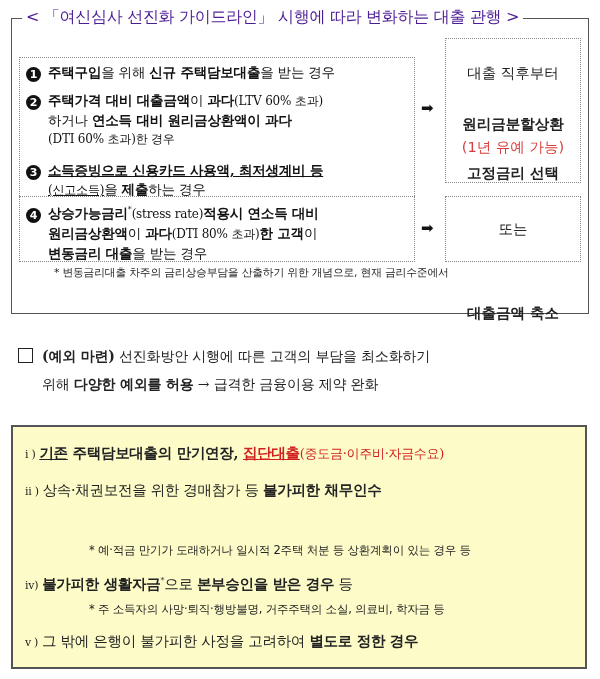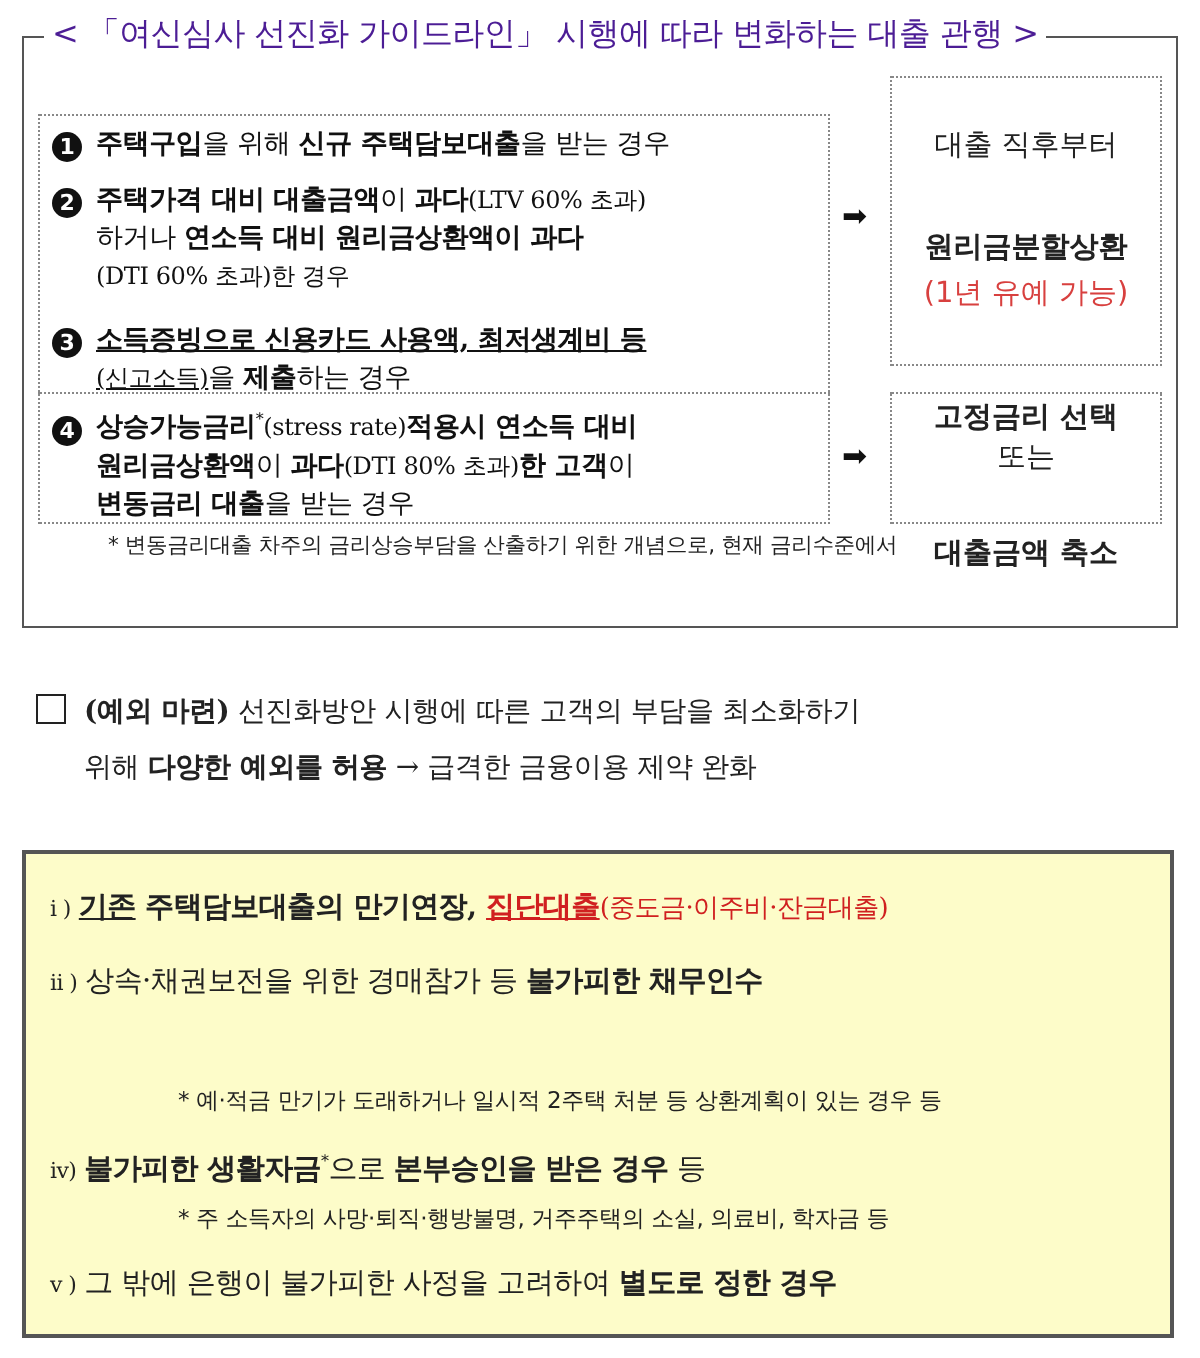--- a/index.html
+++ b/index.html
@@ -83,38 +83,38 @@
 <div class="box" style="left:19px; top:196px; width:396px; height:66px;">
   <div class="item" style="left:6px; top:3px; width:384px;">
     <div><span class="num">4</span><b>상승가능금리</b><sup>*</sup><span class="small">(stress rate)</span><b>적용시 연소득 대비</b></div>
     <div style="padding-left:22px;"><b>원리금상환액</b><span>이 </span><b>과다</b><span class="small">(DTI 80% 초과)</span><b>한 고객</b><span>이</span></div>
     <div style="padding-left:22px;"><b>변동금리 대출</b><span>을 받는 경우</span></div>
   </div>
 </div>
 
 <div class="arrow" style="left:421px; top:219px;">➡</div>
 
-<div class="box result-box" style="left:445px; top:196px; width:136px; height:66px; line-height:20px;">
+<div class="box result-box" style="left:445px; top:196px; width:136px; height:66px; line-height:20px;gap:36px;">
   <div class="strong">고정금리 선택</div>
   <div>또는</div>
   <div class="strong">대출금액 축소</div>
 </div>
 
 <div class="footnote">
   <div>* 변동금리대출 차주의 금리상승부담을 산출하기 위한 개념으로, 현재 금리수준에서</div>
 </div>
 
 <div class="para">
   <div><span class="checkbox"></span><b>(예외 마련)</b><span> 선진화방안 시행에 따른 고객의 부담을 최소화하기</span></div>
   <div class="line2"><span>위해 </span><b>다양한 예외를 허용</b><span> → 급격한 금융이용 제약 완화</span></div>
 </div>
 
 <div class="yellow">
   <div class="yrow" style="top:17px;">
-    <span class="roman">i )</span><b class="uline">기존</b><b> 주택담보대출의 만기연장, </b><span class="red-ul">집단대출</span><span class="red" style="font-size:13px;">(중도금·이주비·잔금대출)</span>
+    <span class="roman">i )</span><b class="uline">기존</b><b> 주택담보대출의 만기연장, </b><span class="red-ul">집단대출</span><span class="red" style="font-size:13px;">(중도금·이주비·자금수요)</span>
   </div>
   <div class="yrow" style="top:54px;">
     <span class="roman">ii )</span><span>상속·채권보전을 위한 경매참가 등 </span><b>불가피한 채무인수</b>
   </div>
   <div class="ynote" style="top:116px;">* 예·적금 만기가 도래하거나 일시적 2주택 처분 등 상환계획이 있는 경우 등</div>
   <div class="yrow" style="top:148px;">
     <span class="roman">iv)</span><b>불가피한 생활자금</b><sup>*</sup><span>으로 </span><b>본부승인을 받은 경우</b><span> 등</span>
   </div>
   <div class="ynote" style="top:175px;">* 주 소득자의 사망·퇴직·행방불명, 거주주택의 소실, 의료비, 학자금 등</div>
   <div class="yrow" style="top:205px;">

